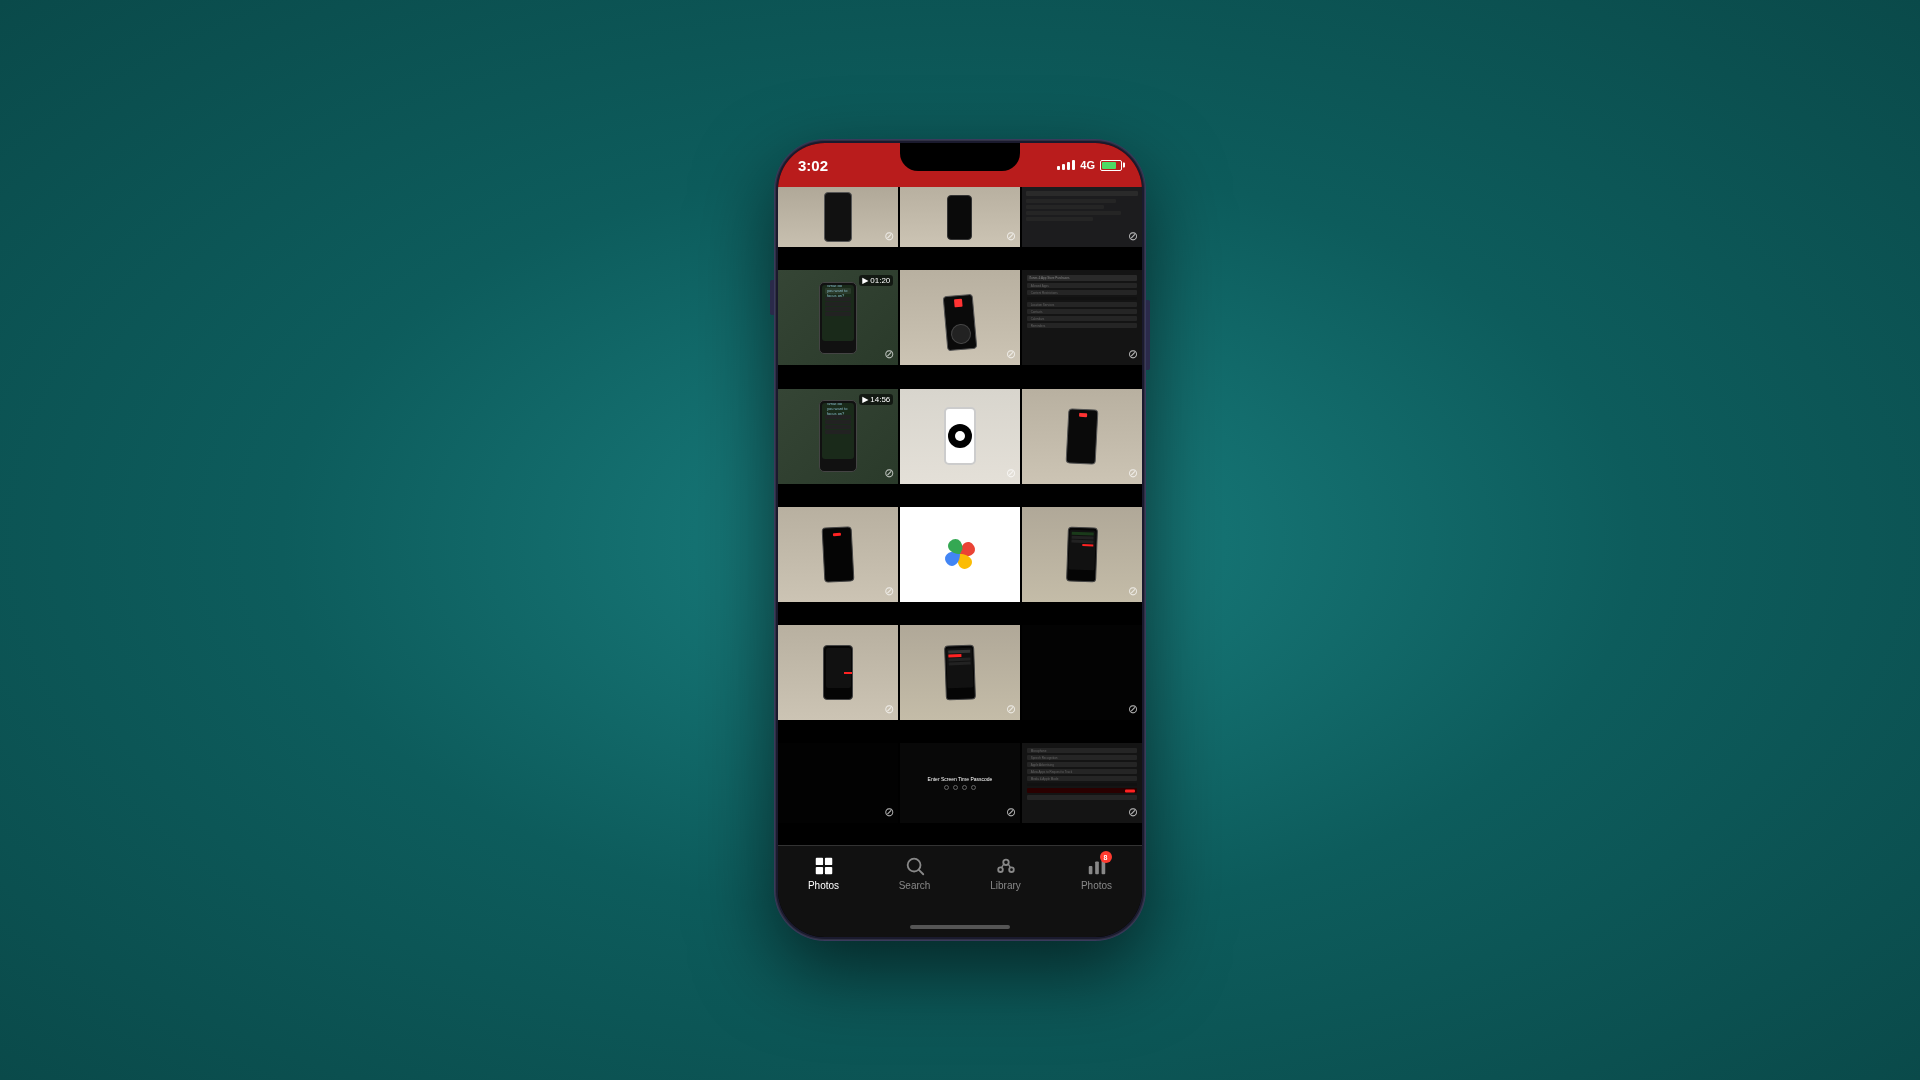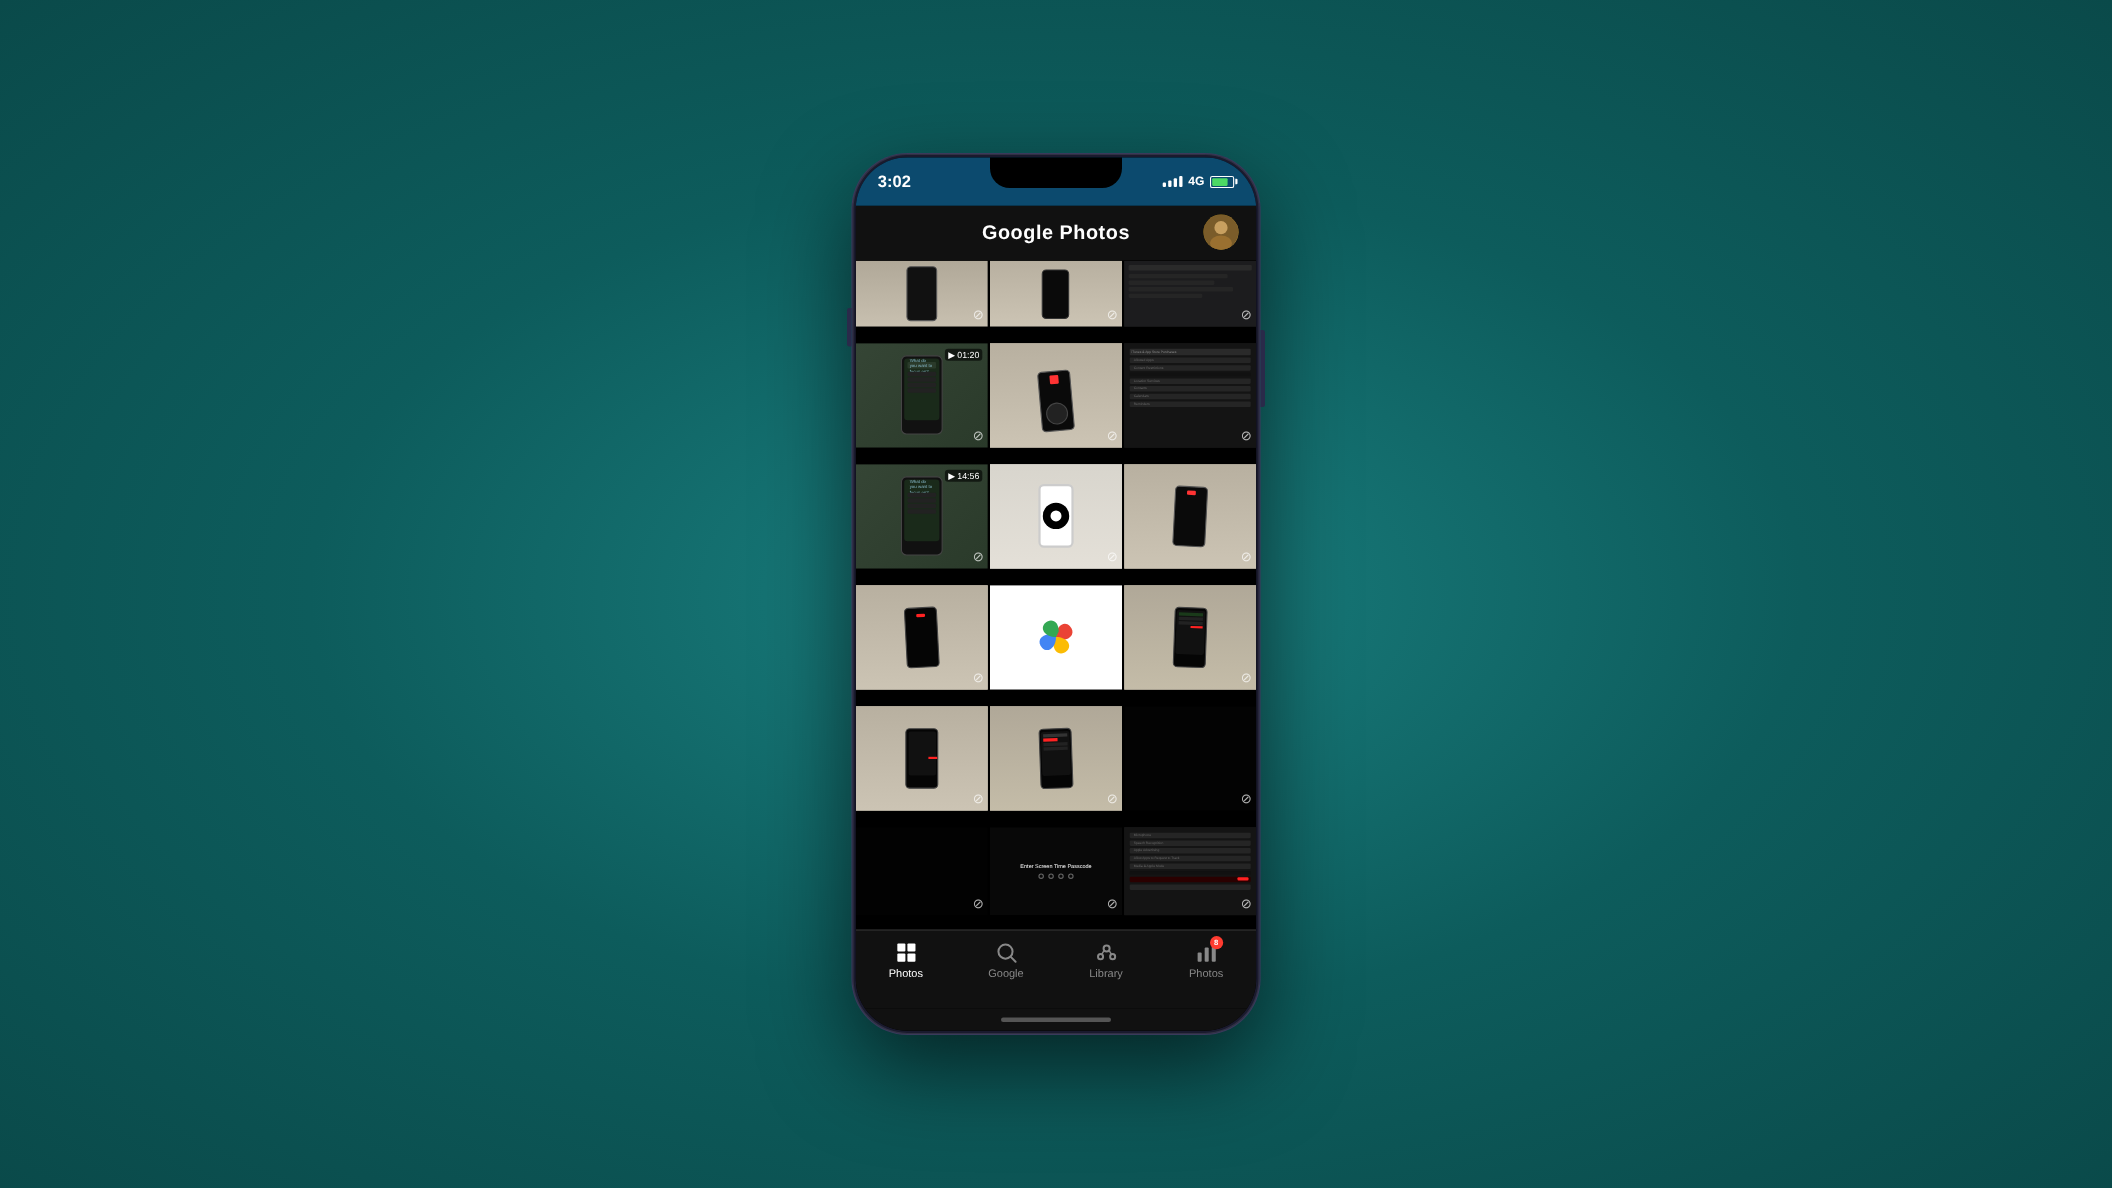--- a/index.html
+++ b/index.html
@@ -55,21 +55,21 @@
       right: -5px;
       top: 160px;
       width: 4px;
       height: 70px;
       background: #2a2a4a;
       border-radius: 0 2px 2px 0;
     }
 
     
     .status-bar {
-      background: #0c4a6e;
+      background: #b91c1c;
       height: 44px;
       display: flex;
       align-items: center;
       justify-content: space-between;
       padding: 0 20px;
       position: relative;
       flex-shrink: 0;
     }
 
     .status-time {
@@ -295,33 +295,20 @@
           <div class="signal-bar" style="height:8px"></div>
           <div class="signal-bar" style="height:10px"></div>
         </div>
         <span style="color:#fff;font-size:11px;font-weight:600">4G</span>
         <div class="battery">
           <div class="battery-fill"></div>
         </div>
       </div>
     </div>
 
-    <div class="app-header">
-      <div style="width:32px"></div>
-      <div class="app-title">
-        <span>Google </span><span>Photos</span>
-      </div>
-      <div class="avatar">
-        <svg width="32" height="32" viewBox="0 0 32 32">
-          <circle cx="16" cy="16" r="16" fill="#7a5c2a"></circle>
-          <circle cx="16" cy="12" r="6" fill="#c8a060"></circle>
-          <ellipse cx="16" cy="26" rx="10" ry="7" fill="#9a7030"></ellipse>
-        </svg>
-      </div>
-    </div>
 
     <div class="grid-photos">
 
       <div class="photo-cell" style="height:60px;background:#c0b8a8;">
         <div style="width:100%;height:100%;background:linear-gradient(#b0a898,#c8c0b0);display:flex;align-items:center;justify-content:center;">
           <div style="width:28px;height:50px;background:#111;border-radius:4px;border:1px solid #555;"></div>
         </div>
         <div class="hidden-badge">⊘</div>
       </div>
       <div class="photo-cell" style="height:60px;background:#c8c0b0;">
@@ -531,21 +518,21 @@
         <span class="nav-label" style="color:#fff;">Photos</span>
       </div>
 
       <div class="nav-item">
         <div class="nav-icon">
           <svg width="22" height="22" viewBox="0 0 24 24" fill="none">
             <circle cx="11" cy="11" r="7" stroke="#888" stroke-width="2" fill="none"></circle>
             <line x1="16.5" y1="16.5" x2="21" y2="21" stroke="#888" stroke-width="2" stroke-linecap="round"></line>
           </svg>
         </div>
-        <span class="nav-label">Google</span>
+        <span class="nav-label">Search</span>
       </div>
 
       <div class="nav-item">
         <div class="nav-icon">
           <svg width="22" height="22" viewBox="0 0 24 24" fill="none">
             <circle cx="12" cy="8" r="3" stroke="#888" stroke-width="2" fill="none"></circle>
             <circle cx="6" cy="16" r="2.5" stroke="#888" stroke-width="2" fill="none"></circle>
             <circle cx="18" cy="16" r="2.5" stroke="#888" stroke-width="2" fill="none"></circle>
             <line x1="9.5" y1="10" x2="7" y2="14" stroke="#888" stroke-width="1.5"></line>
             <line x1="14.5" y1="10" x2="17" y2="14" stroke="#888" stroke-width="1.5"></line>

